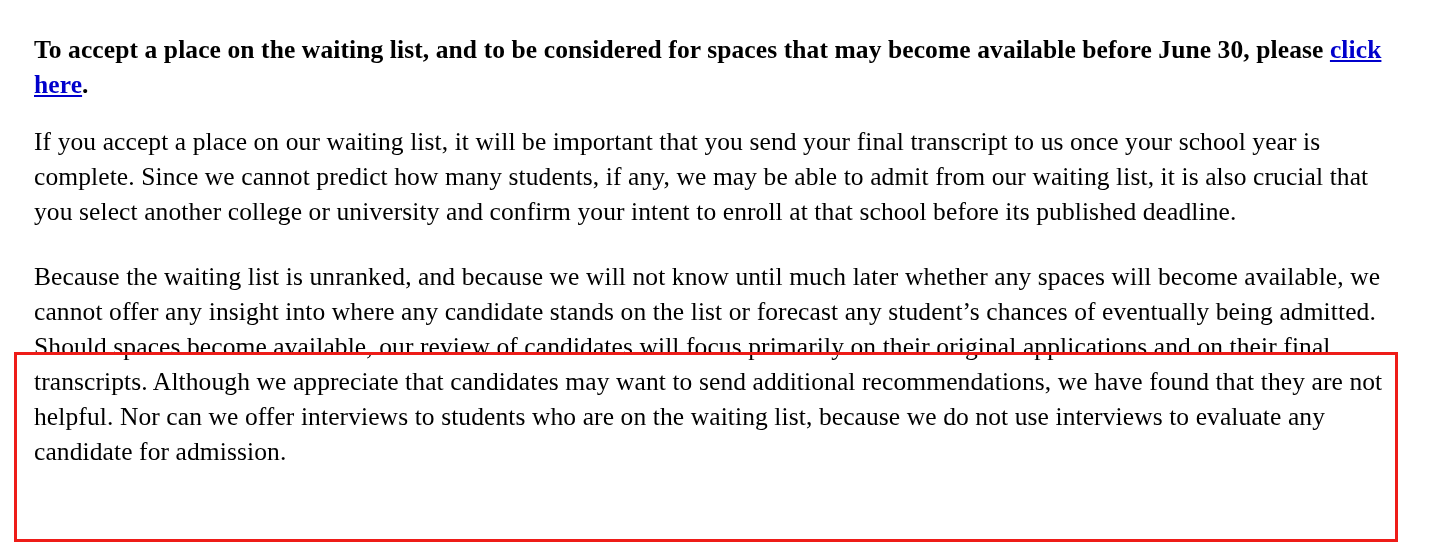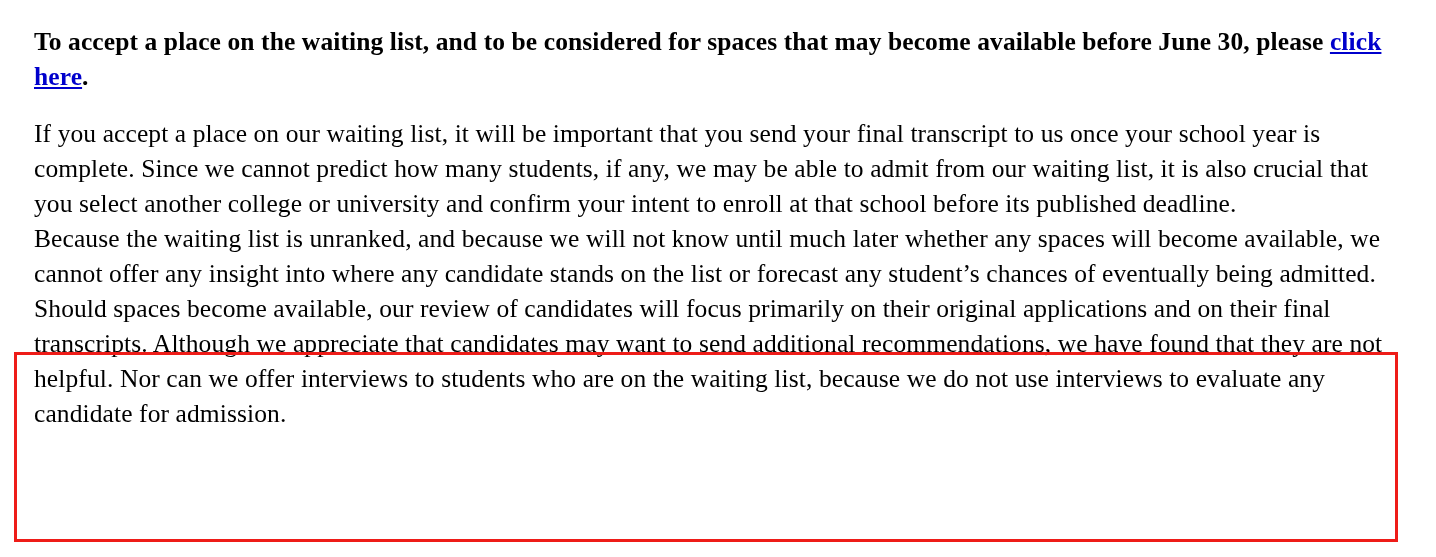--- a/index.html
+++ b/index.html
@@ -13,33 +13,34 @@
     font-family: "Liberation Serif", "DejaVu Serif", serif;
     color: #000000;
     overflow: hidden;
     position: relative;
   }
   .page {
     position: relative;
     width: 1436px;
     height: 438px;
     box-sizing: border-box;
-    padding: 24px 48px 0 34px;
+    padding: 32px 48px 0 34px;
   }
   p {
     margin: 0;
     font-size: 25.5px;
     line-height: 35px;
     letter-spacing: 0.1px;
   }
   .lead {
     font-weight: bold;
     margin-bottom: 22px;
   }
   .para {
+    margin-bottom: 30px;
   }
   .para.last {
     margin-bottom: 0;
     font-family: Liberation Serif, serif;
   }
   a.inline-link {
     color: #0000cc;
     text-decoration: underline;
     font-weight: bold;
   }

